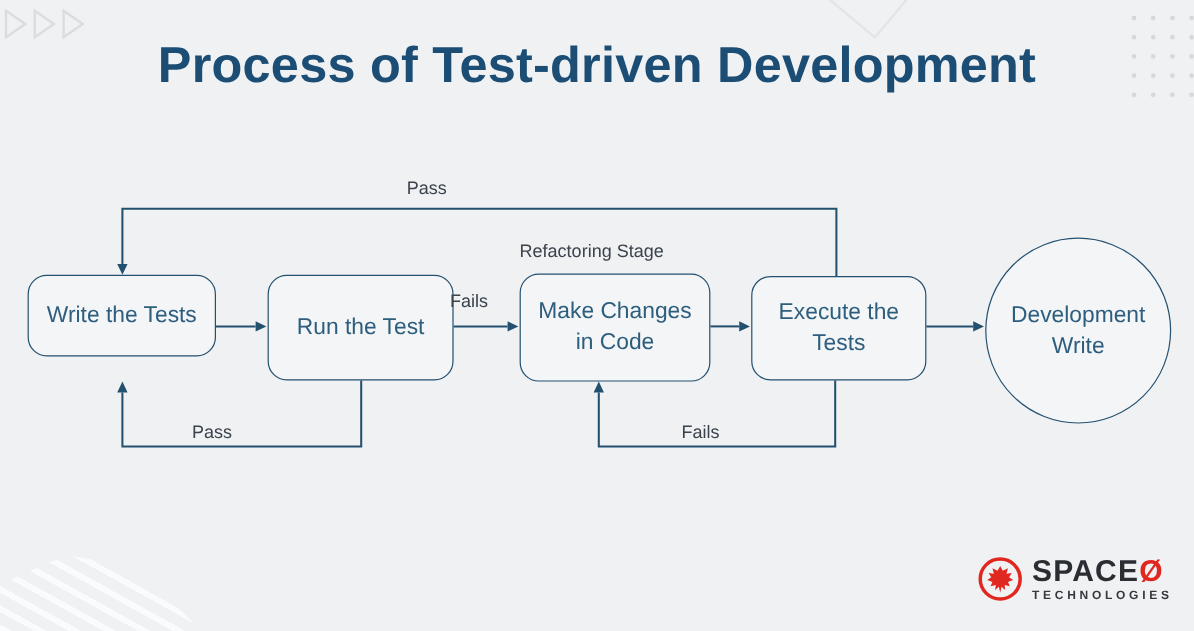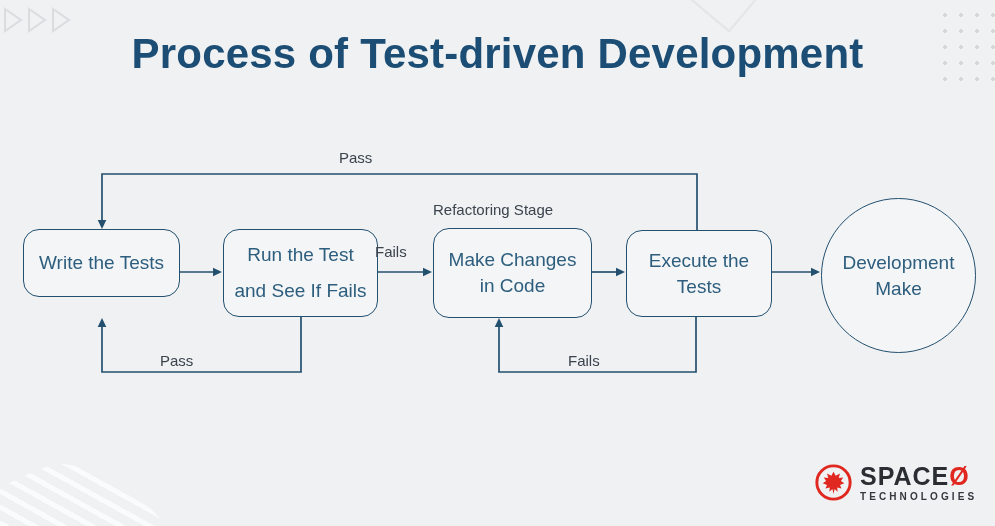--- a/index.html
+++ b/index.html
@@ -132,36 +132,35 @@
     <path d="M696,317 V372 H499 V327"></path>
     <polygon points="499,318 494.7,327 503.3,327"></polygon>
   </svg>
 
   <div class="node box" style="left:23px; top:229px; width:157px; height:68px;">
     <span>Write the Tests</span>
   </div>
 
   <div class="node box" style="left:223px; top:229px; width:155px; height:88px;gap:10px;">
     <span>Run the Test</span>
-    <span>and See If Fails</span>
   </div>
 
   <div class="node box" style="left:433px; top:228px; width:159px; height:90px;">
     <span>Make Changes</span>
     <span>in Code</span>
   </div>
 
   <div class="node box" style="left:626px; top:230px; width:146px; height:87px;">
     <span>Execute the</span>
     <span>Tests</span>
   </div>
 
   <div class="node circle" style="left:821px; top:198px; width:155px; height:155px;">
     <span>Development</span>
-    <span>Make</span>
+    <span>Write</span>
   </div>
 
   <div class="edge-label" style="left:339px; top:149px; width:80px;">Pass</div>
   <div class="edge-label" style="left:433px; top:201px; width:160px;">Refactoring Stage</div>
   <div class="edge-label" style="left:375px; top:243px; width:60px;">Fails</div>
   <div class="edge-label" style="left:160px; top:352px; width:80px;">Pass</div>
   <div class="edge-label" style="left:568px; top:352px; width:80px;">Fails</div>
 
   <div class="logo">
     <svg width="37" height="37" viewBox="-12 -12 24 24">

